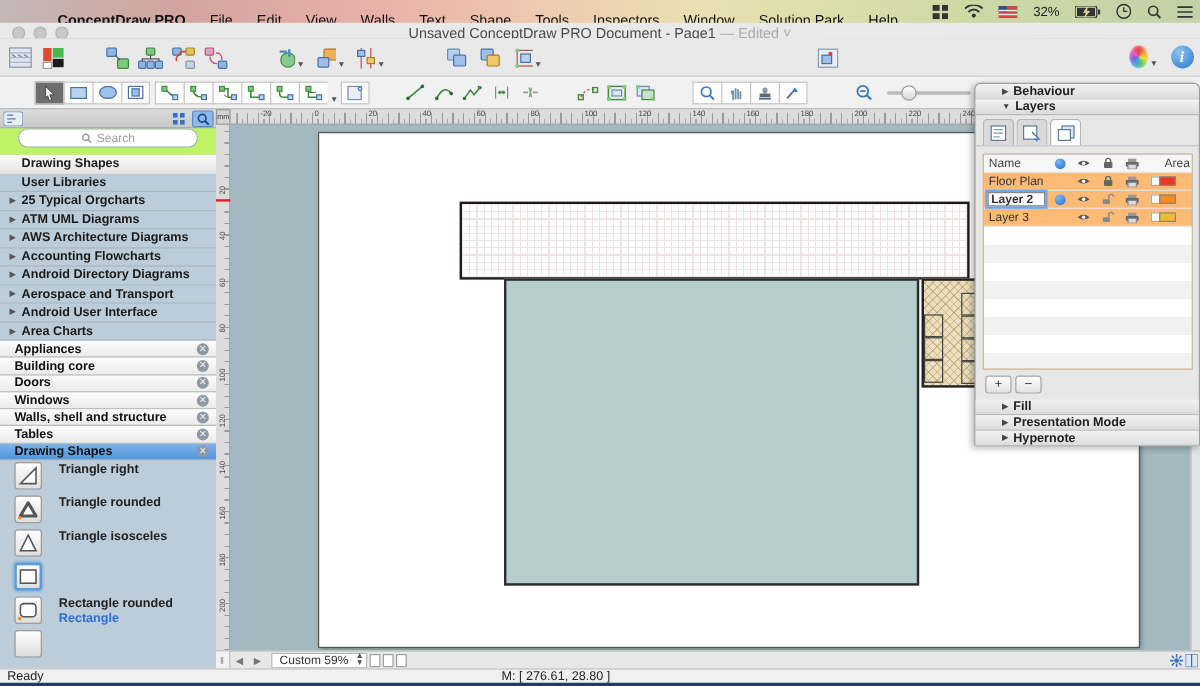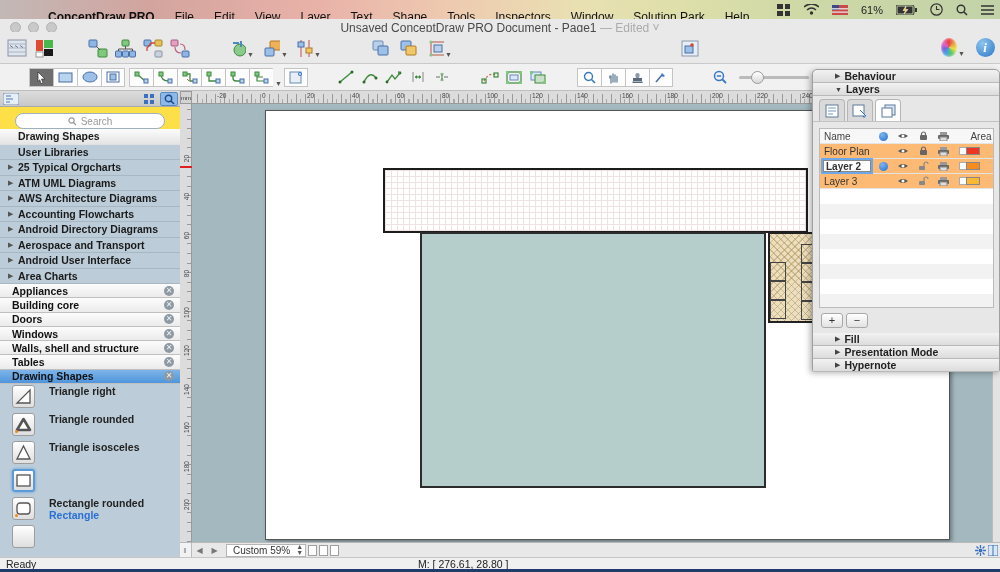--- a/index.html
+++ b/index.html
@@ -36,21 +36,21 @@
   .tgroup { display:flex; margin-left:10px; }
   .caret { font-size:7px; color:#555; align-self:flex-end; margin:0 0 1px 1px; }
   #zoom-slider-track { width:70px; height:3px; background:#bbb; border-radius:2px; position:relative; }
   #zoom-slider-handle { position:absolute; left:12px; top:-5px; width:13px; height:13px; border-radius:50%;
     background:linear-gradient(#fff,#d8d8d8); border:1px solid #9a9a9a; }
 
   
   #sidebar { left:0; top:91px; width:180px; height:466px; background:#bccdd9; overflow:hidden; }
   #sb-head { left:0; top:0; width:180px; height:16px; background:linear-gradient(#dcdcdc,#c8c8c8); border-bottom:1px solid #a8a8a8; }
   .sb-hbtn { position:absolute; top:1px; width:18px; height:14px; display:flex; align-items:center; justify-content:center; border-radius:2px; }
-  #sb-search-row { left:0; top:16px; width:180px; height:22px; background:#fde047; display:flex; align-items:flex-end; justify-content:center; }
+  #sb-search-row { left:0; top:16px; width:180px; height:22px; background:#bef264; display:flex; align-items:flex-start; justify-content:center; }
   #sb-search { width:150px; height:16px; background:#fff; border:1px solid #9fb0bd; border-radius:8px;
     font-size:10px; color:#9a9a9a; display:flex; align-items:center; justify-content:center; gap:4px; }
   #lib-list { left:0; top:38px; width:180px; }
   .lib-row { height:15.5px; display:flex; align-items:center; font-size:10.5px; color:#1a1a1a;
     border-bottom:1px solid rgba(0,0,0,.10); padding-left:8px; font-weight:bold; }
   .lib-row .arr { font-size:7px; color:#555; width:10px; }
   .lib-row.noarr { padding-left:18px; }
   .lib-row.header { background:linear-gradient(#fbfbfb,#e4e4e4); }
   #open-list { left:0; top:193px; width:180px; }
   .open-row { height:14.3px; display:flex; align-items:center; font-size:10.5px; font-weight:bold; color:#111;
@@ -146,21 +146,21 @@
 
 <div id="app">
 
   <div class="abs" id="menubar">
     <span class="apple"></span>
     <span id="menu-items" style="display:flex">
         <span class="menu-item bold">ConceptDraw PRO</span>
         <span class="menu-item">File</span>
         <span class="menu-item">Edit</span>
         <span class="menu-item">View</span>
-        <span class="menu-item">Layer</span>
+        <span class="menu-item">Walls</span>
         <span class="menu-item">Text</span>
         <span class="menu-item">Shape</span>
         <span class="menu-item">Tools</span>
         <span class="menu-item">Inspectors</span>
         <span class="menu-item">Window</span>
         <span class="menu-item">Solution Park</span>
         <span class="menu-item">Help</span>
       </span>
     <span id="menu-status">
       <svg width="14" height="12" viewBox="0 0 14 12">
@@ -173,21 +173,21 @@
           <path d="M0 3 Q7.5 -3 15 3" fill="none" stroke="#333" stroke-width="1.6"></path>
           <path d="M3 6 Q7.5 2 12 6" fill="none" stroke="#333" stroke-width="1.6"></path>
           <circle cx="7.5" cy="9" r="1.7" fill="#333"></circle>
         </svg>
       <svg width="16" height="10" viewBox="0 0 16 10">
           <rect width="16" height="10" fill="#c94a48"></rect>
           <rect width="7" height="5" fill="#3c4a8c"></rect>
           <rect y="6.5" width="16" height="1.2" fill="#eee"></rect>
           <rect y="3.2" width="16" height="1.2" fill="#eee"></rect>
         </svg>
-      <span class="batt-label">61%</span>
+      <span class="batt-label">32%</span>
       <svg width="21" height="10" viewBox="0 0 21 10">
           <rect x="0" y="0" width="18" height="10" rx="2" fill="none" stroke="#333"></rect>
           <rect x="1.5" y="1.5" width="15" height="7" fill="#333"></rect>
           <rect x="19" y="3" width="2" height="4" fill="#333"></rect>
           <path d="M10 1 L7 5.5 L9.5 5.5 L8 9 L12 4.5 L9.5 4.5 Z" fill="#ffd23c" stroke="#fff" stroke-width=".5"></path>
         </svg>
       <svg width="13" height="13" viewBox="0 0 13 13">
           <circle cx="6.5" cy="6.5" r="5.7" fill="none" stroke="#333" stroke-width="1.2"></circle>
           <path d="M6.5 3 V6.5 H9.5" fill="none" stroke="#333" stroke-width="1.1"></path>
         </svg>

